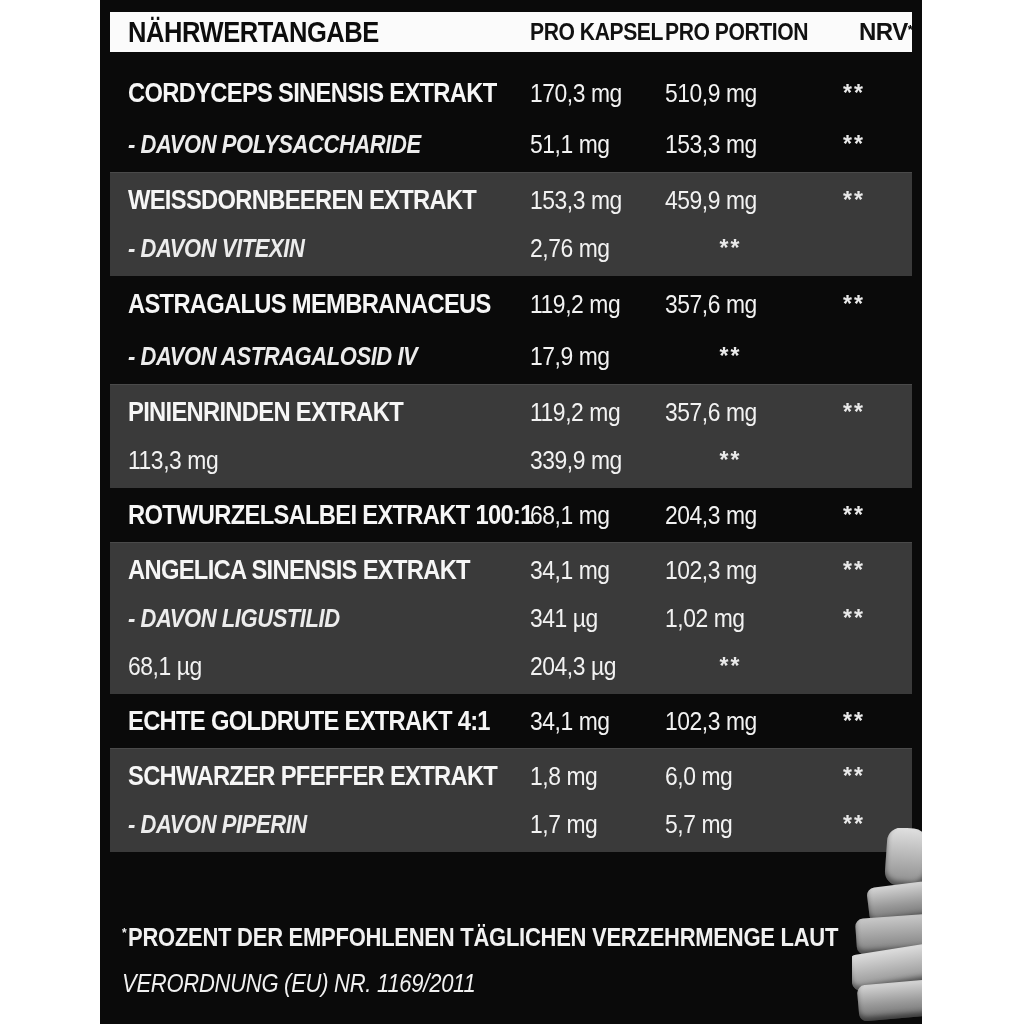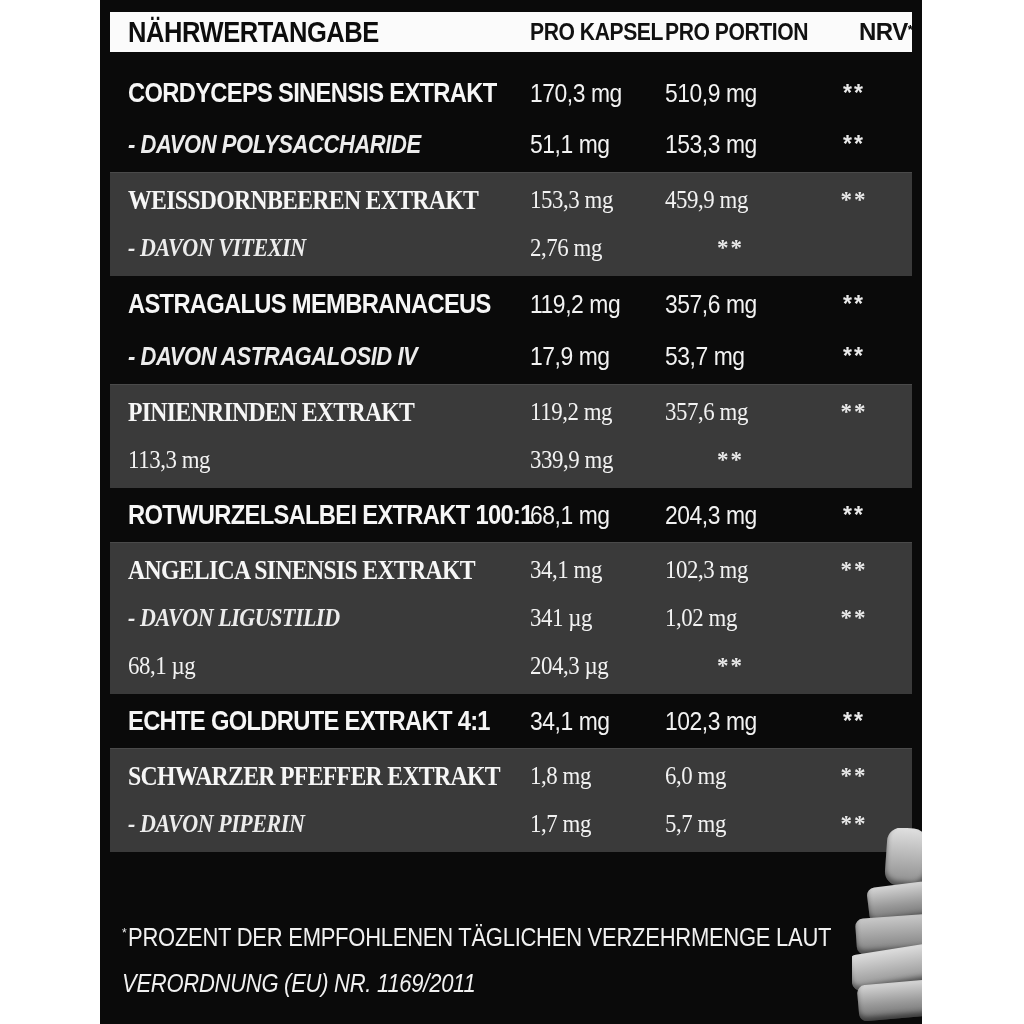--- a/index.html
+++ b/index.html
@@ -20,39 +20,39 @@
   }
   .header-bar{
     margin:12px 10px 10px 10px;height:40px;background:#fbfbfb;
   }
   .h-title{font-weight:800;font-size:29px;color:#0d0d0d;letter-spacing:-0.5px;}
   .h-col{font-weight:700;font-size:24px;color:#111;letter-spacing:-0.5px;}
   .h-nrv{justify-self:center;margin-left:37px;}
   .h-nrv sup{font-size:13px;font-weight:700;}
 
   .band{margin:0 10px;}
-  .band.gray{background:#3a3a3a;box-shadow:inset 0 1px 0 #4a4a4a;font-family:Liberation Serif, serif;}
+  .band.gray{background:#3a3a3a;box-shadow:inset 0 1px 0 #4a4a4a;}
   .band.black{background:transparent;}
   .band.pad-sm{padding:4px 0;}
   .row{min-height:48px;}
   .row.tall{min-height:54px;}
   .row.two-line{align-items:flex-start;}
   .row.two-line .cell{line-height:48px;}
   .nm{font-weight:700;font-size:27px;color:#f6f6f6;letter-spacing:-0.8px;}
   .sb{font-style:italic;font-weight:700;font-size:25px;color:#ececec;letter-spacing:-0.5px;}
   .val{font-weight:400;font-size:26px;color:#f2f2f2;letter-spacing:-0.5px;}
   .star{font-weight:700;font-size:23px;color:#e9e9e9;letter-spacing:2px;}
   .cond{display:inline-block;transform:scaleX(0.88);transform-origin:left center;white-space:nowrap;}
   .cell.nrv{justify-self:center;padding-right:26px;}
   .name2{line-height:48px;}
 
   .footer{padding:58px 0 0 22px;}
   .fn{color:#f1f1f1;font-size:25px;letter-spacing:-0.3px;line-height:46px;white-space:nowrap;}
   .fn sup{font-size:12px;letter-spacing:1px;}
-  .fn1{font-weight:400;}
+  .fn1{font-weight:700;}
   .fn2{font-style:italic;font-weight:500;}
 
   
   .caps{
     position:absolute;right:-14px;bottom:-14px;width:84px;height:210px;
     overflow:hidden;pointer-events:none;
   }
   .cap{
     width:86px;height:36px;border-radius:8px;margin:0 0 -3px 8px;
     background:linear-gradient(180deg,#d6d6d6 0%,#9a9a9a 55%,#6e6e6e 100%);
@@ -111,21 +111,20 @@
       <div class="cell">
         <div class="name2"><span class="nm cond">ASTRAGALUS MEMBRANACEUS</span></div>
       </div>
       <div class="cell"><span class="val cond">119,2 mg</span></div>
       <div class="cell"><span class="val cond">357,6 mg</span></div>
       <div class="cell nrv"><span class="star">**</span></div>
     </div>
     <div class="row grid">
       <div class="cell"><span class="sb cond">- DAVON ASTRAGALOSID IV</span></div>
       <div class="cell"><span class="val cond">17,9 mg</span></div>
-      <div class="cell"><span class="val cond">53,7 mg</span></div>
       <div class="cell nrv"><span class="star">**</span></div>
     </div>
   </div>
 
   <div class="band gray pad-sm">
     <div class="row grid">
       <div class="cell"><span class="nm cond">PINIENRINDEN EXTRAKT</span></div>
       <div class="cell"><span class="val cond">119,2 mg</span></div>
       <div class="cell"><span class="val cond">357,6 mg</span></div>
       <div class="cell nrv"><span class="star">**</span></div>

